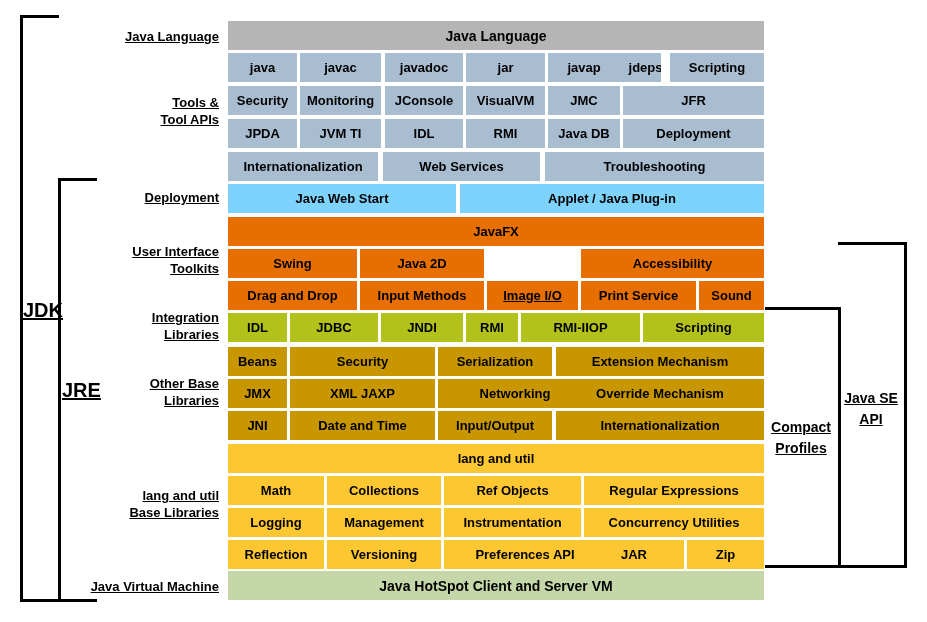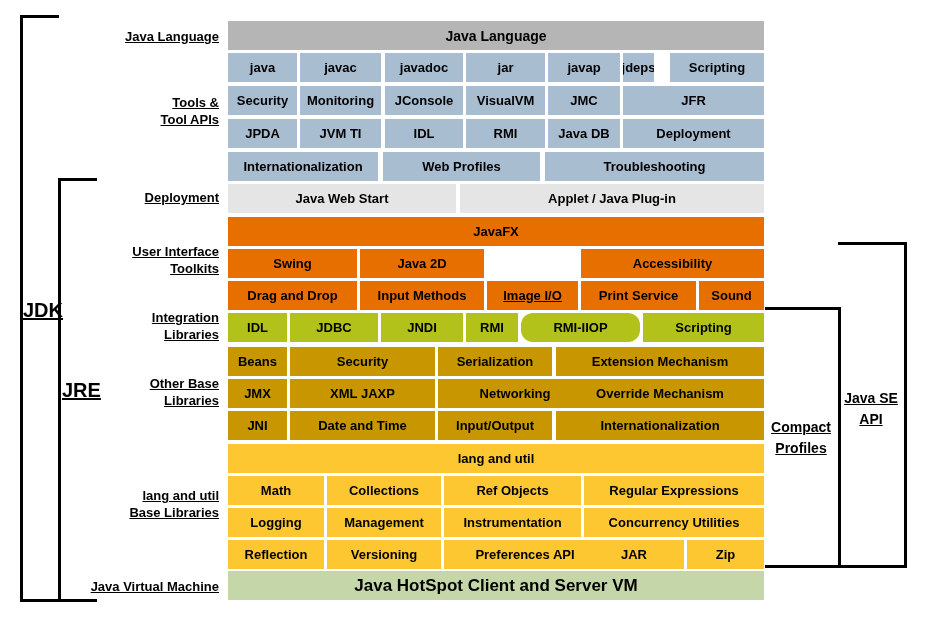--- a/index.html
+++ b/index.html
@@ -4,26 +4,26 @@
 <style>
   html,body{margin:0;padding:0;background:#ffffff;}
   .stage{position:relative;width:927px;height:622px;background:#ffffff;overflow:hidden;
          font-family:"Liberation Sans",sans-serif;color:#000;}
   .grid{position:absolute;left:228px;top:0;width:536px;height:622px;}
   .row{position:absolute;left:0;width:536px;height:29px;}
   .cell{position:absolute;top:0;height:29px;display:flex;align-items:center;justify-content:center;
         font-weight:bold;font-size:13px;color:#000;text-align:center;white-space:nowrap;overflow:hidden;}
   .band-gray  .cell{background:#b5b5b5;font-size:14px;}
   .band-blue  .cell{background:#a9bdd1;}
-  .band-depl  .cell{background:#e5e5e5;}
+  .band-depl  .cell{background:#7dd3fc;}
   .band-orange .cell{background:#e76f00;}
   .band-green .cell{background:#b3c11b;}
   .band-olive .cell{background:#c89700;}
   .band-yellow .cell{background:#fdc731;}
-  .band-vm    .cell{background:#c5d7a8;font-size:17px;}
+  .band-vm    .cell{background:#c5d7a8;font-size:14px;}
   .line{position:absolute;background:#000;}
   .side-label{position:absolute;right:708px;text-align:right;font-size:13px;font-weight:bold;line-height:17px;}
   .side-label div{text-decoration:underline;white-space:nowrap;}
   .right-label{position:absolute;text-align:center;font-size:14px;font-weight:bold;line-height:21px;}
   .right-label div{text-decoration:underline;white-space:nowrap;}
   .bracket-label{position:absolute;font-size:20px;font-weight:bold;text-decoration:underline;}
 </style>
 </head>
 <body>
 
@@ -89,42 +89,42 @@
   <div class="grid" id="grid">
       <div class="row band-gray" style="top: 21px;">
         <div class="cell" style="left: 0px; width: 536px;">Java Language</div>
       </div>
       <div class="row band-blue" style="top: 53px;">
         <div class="cell" style="left: 0px; width: 69px;">java</div>
         <div class="cell" style="left: 72px; width: 81px;">javac</div>
         <div class="cell" style="left: 157px; width: 78px;">javadoc</div>
         <div class="cell" style="left: 238px; width: 79px;">jar</div>
         <div class="cell" style="left: 320px; width: 72px;">javap</div>
-        <div class="cell" style="left: 395px; width: 31px;">jdeps</div>
+        <div class="cell" style="left: 386px; width: 31px; padding-left: 16px;">jdeps</div>
         <div class="cell" style="left: 442px; width: 94px;">Scripting</div>
       </div>
       <div class="row band-blue" style="top: 86px;">
         <div class="cell" style="left: 0px; width: 69px;">Security</div>
         <div class="cell" style="left: 72px; width: 81px;">Monitoring</div>
         <div class="cell" style="left: 157px; width: 78px;">JConsole</div>
         <div class="cell" style="left: 238px; width: 79px;">VisualVM</div>
         <div class="cell" style="left: 320px; width: 72px;">JMC</div>
         <div class="cell" style="left: 395px; width: 141px;">JFR</div>
       </div>
       <div class="row band-blue" style="top: 119px;">
         <div class="cell" style="left: 0px; width: 69px;">JPDA</div>
         <div class="cell" style="left: 72px; width: 81px;">JVM TI</div>
         <div class="cell" style="left: 157px; width: 78px;">IDL</div>
         <div class="cell" style="left: 238px; width: 79px;">RMI</div>
         <div class="cell" style="left: 320px; width: 72px;">Java DB</div>
         <div class="cell" style="left: 395px; width: 141px;">Deployment</div>
       </div>
       <div class="row band-blue" style="top: 152px;">
         <div class="cell" style="left: 0px; width: 150px;">Internationalization</div>
-        <div class="cell" style="left: 155px; width: 157px;">Web Profiles</div>
+        <div class="cell" style="left: 155px; width: 157px;">Web Services</div>
         <div class="cell" style="left: 317px; width: 219px;">Troubleshooting</div>
       </div>
       <div class="row band-depl" style="top: 184px;">
         <div class="cell" style="left: 0px; width: 228px;">Java Web Start</div>
         <div class="cell" style="left: 232px; width: 304px;">Applet / Java Plug-in</div>
       </div>
       <div class="row band-orange" style="top: 217px;">
         <div class="cell" style="left: 0px; width: 536px;">JavaFX</div>
       </div>
       <div class="row band-orange" style="top: 249px;">
@@ -137,21 +137,21 @@
         <div class="cell" style="left: 0px; width: 129px;">Drag and Drop</div>
         <div class="cell" style="left: 259px; width: 91px; text-decoration: underline;">Image I/O</div>
         <div class="cell" style="left: 353px; width: 115px;">Print Service</div>
         <div class="cell" style="left: 471px; width: 65px;">Sound</div>
       </div>
       <div class="row band-green" style="top: 313px;">
         <div class="cell" style="left: 0px; width: 59px;">IDL</div>
         <div class="cell" style="left: 62px; width: 88px;">JDBC</div>
         <div class="cell" style="left: 153px; width: 82px;">JNDI</div>
         <div class="cell" style="left: 238px; width: 52px;">RMI</div>
-        <div class="cell" style="left: 293px; width: 119px; border-radius: 12px;">RMI-IIOP</div>
+        <div class="cell" style="left: 293px; width: 119px;">RMI-IIOP</div>
         <div class="cell" style="left: 415px; width: 121px;">Scripting</div>
       </div>
       <div class="row band-olive" style="top: 347px;">
         <div class="cell" style="left: 0px; width: 59px;">Beans</div>
         <div class="cell" style="left: 62px; width: 145px;">Security</div>
         <div class="cell" style="left: 210px; width: 114px;">Serialization</div>
         <div class="cell" style="left: 328px; width: 208px;">Extension Mechanism</div>
       </div>
       <div class="row band-olive" style="top: 379px;">
         <div class="cell" style="left: 0px; width: 59px;">JMX</div>

